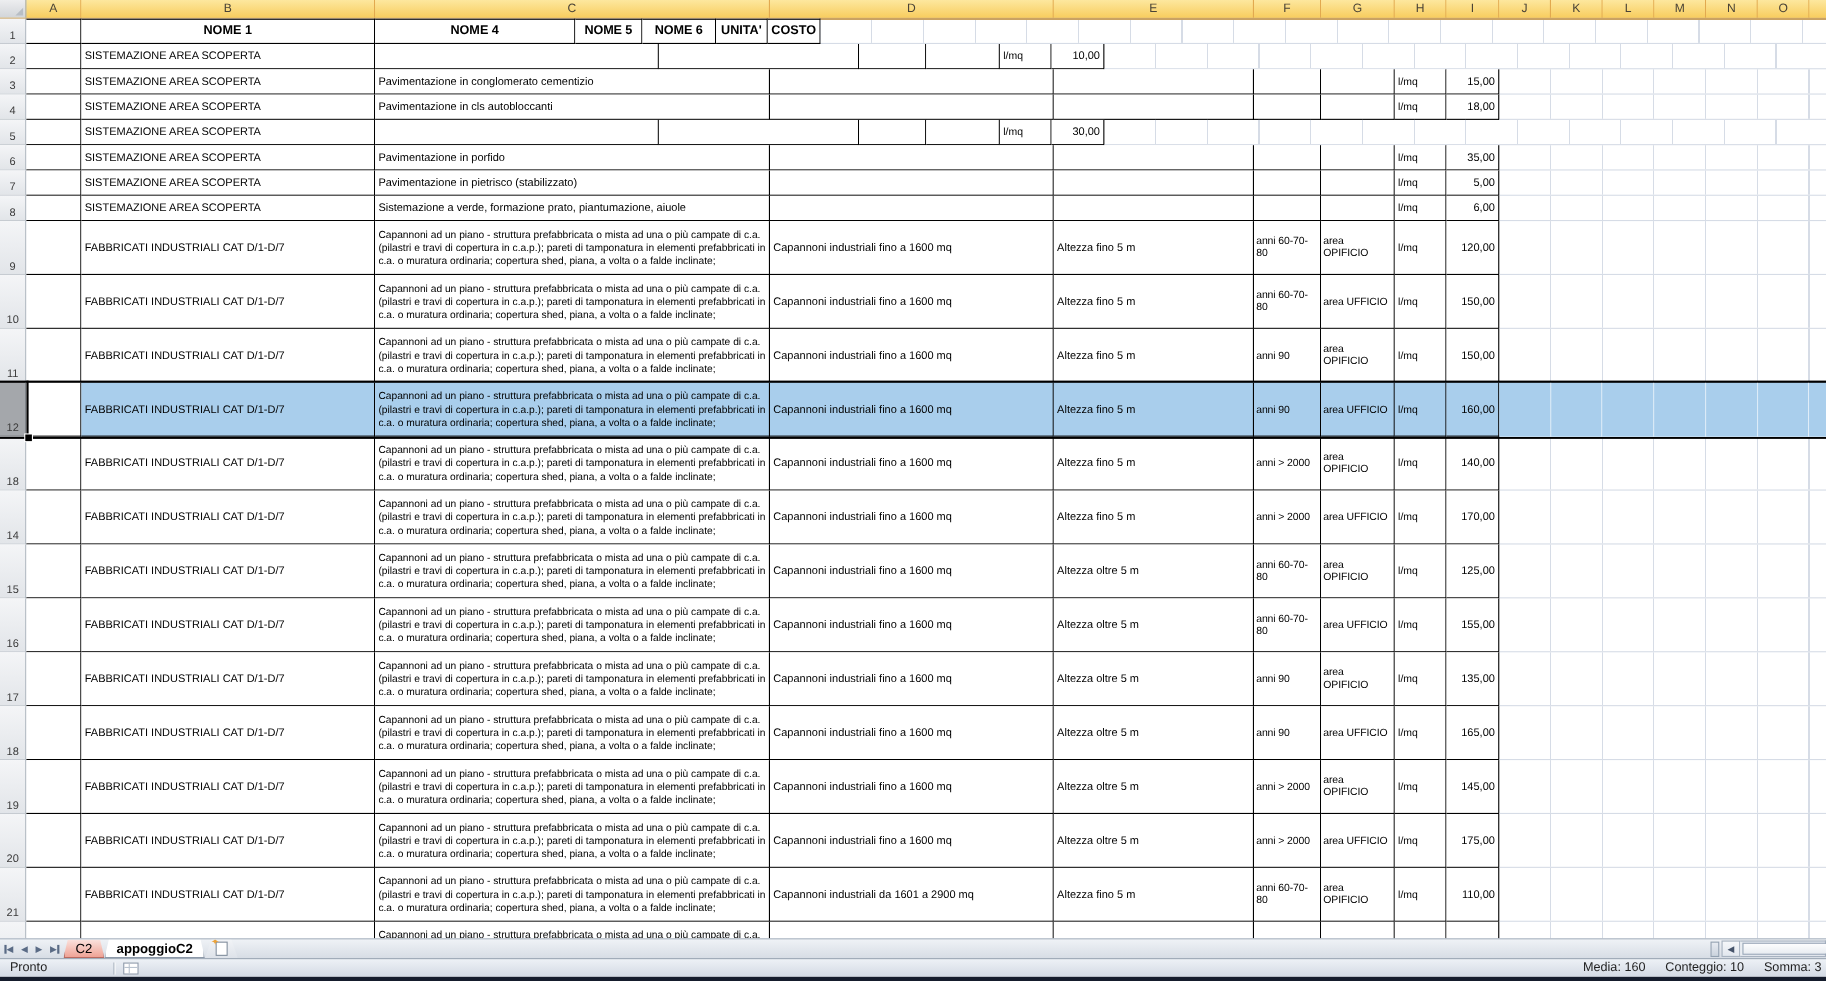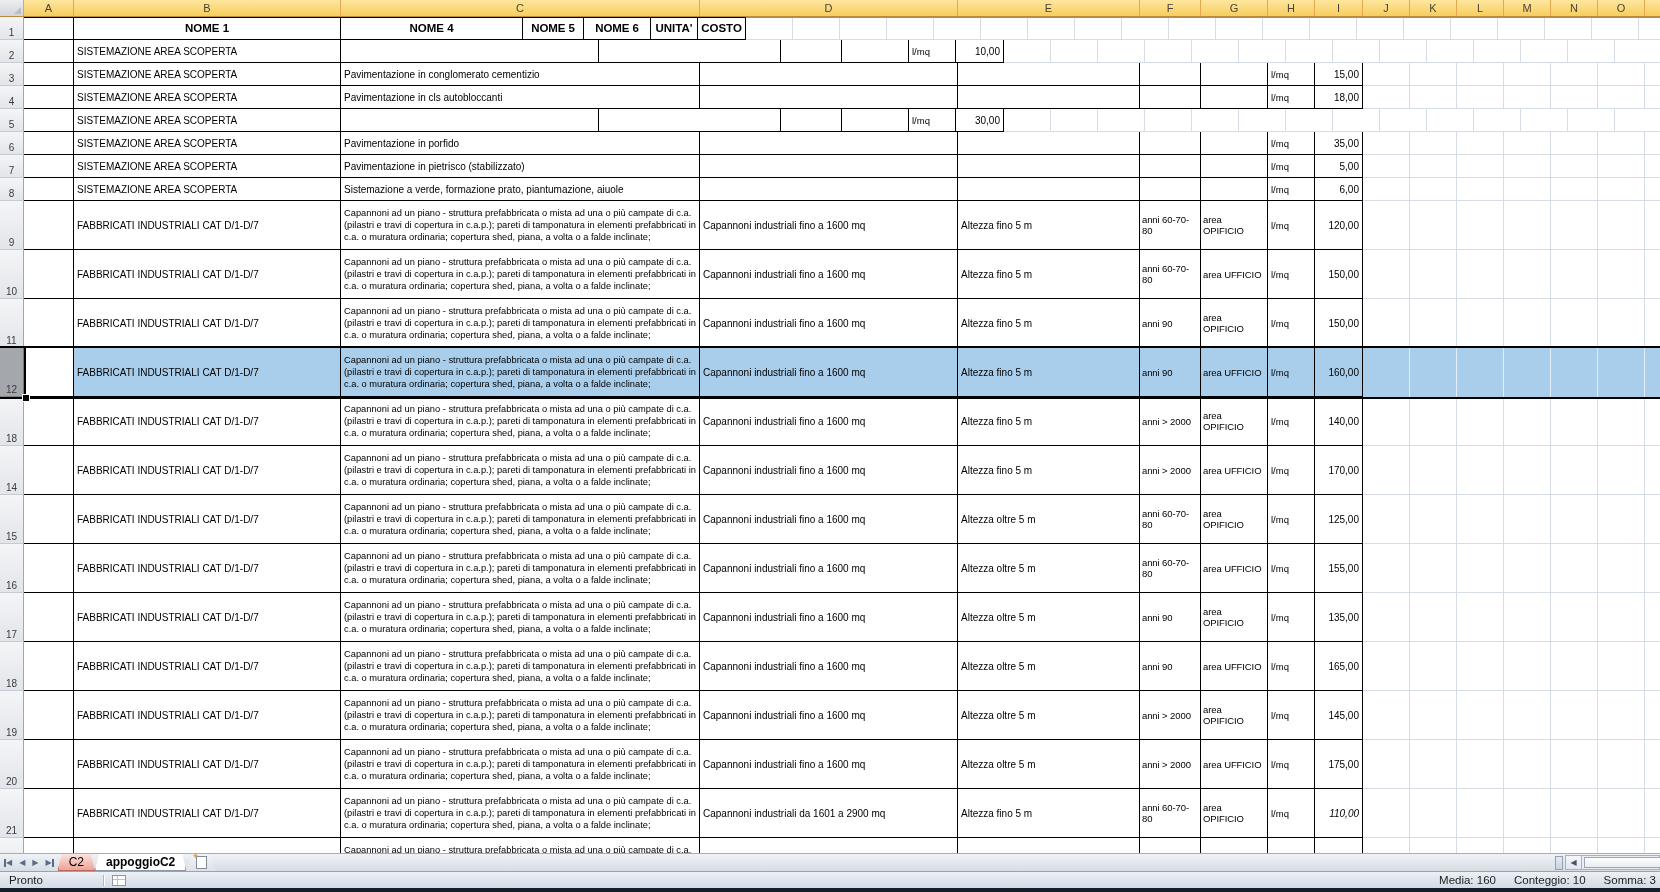--- a/index.html
+++ b/index.html
@@ -363,21 +363,21 @@
       <div class="row" style="height: 49px;">
         <div class="rowhead">21</div>
         <div class="cell c-A" style="width: 50px;"></div>
         <div class="cell c-B" style="width: 267px;">FABBRICATI INDUSTRIALI CAT D/1-D/7</div>
         <div class="cell c-C long" style="width: 359px;">Capannoni ad un piano - struttura prefabbricata o mista ad una o più campate di c.a. (pilastri e travi di copertura in c.a.p.); pareti di tamponatura in elementi prefabbricati in c.a. o muratura ordinaria; copertura shed, piana, a volta o a falde inclinate;</div>
         <div class="cell c-D" style="width: 258px;">Capannoni industriali da 1601 a 2900 mq</div>
         <div class="cell c-E" style="width: 182px;">Altezza fino 5 m</div>
         <div class="cell c-F" style="width: 61px;">anni 60-70-80</div>
         <div class="cell c-G" style="width: 67px;">area OPIFICIO</div>
         <div class="cell c-H" style="width: 47px;">l/mq</div>
-        <div class="cell c-I" style="width: 48px; font-style: italic;">110,00</div>
+        <div class="cell c-I" style="width: 48px;">110,00</div>
         <div class="filler"></div>
       </div>
       <div class="row" style="height: 49px;">
         <div class="rowhead">22</div>
         <div class="cell c-A" style="width: 50px;"></div>
         <div class="cell c-B" style="width: 267px;"></div>
         <div class="cell c-C long" style="width: 359px;">Capannoni ad un piano - struttura prefabbricata o mista ad una o più campate di c.a. (pilastri e travi di copertura in c.a.p.); pareti di tamponatura in elementi prefabbricati in c.a. o muratura ordinaria; copertura shed, piana, a volta o a falde inclinate;</div>
         <div class="cell c-D" style="width: 258px;"></div>
         <div class="cell c-E" style="width: 182px;"></div>
         <div class="cell c-F" style="width: 61px;"></div>

